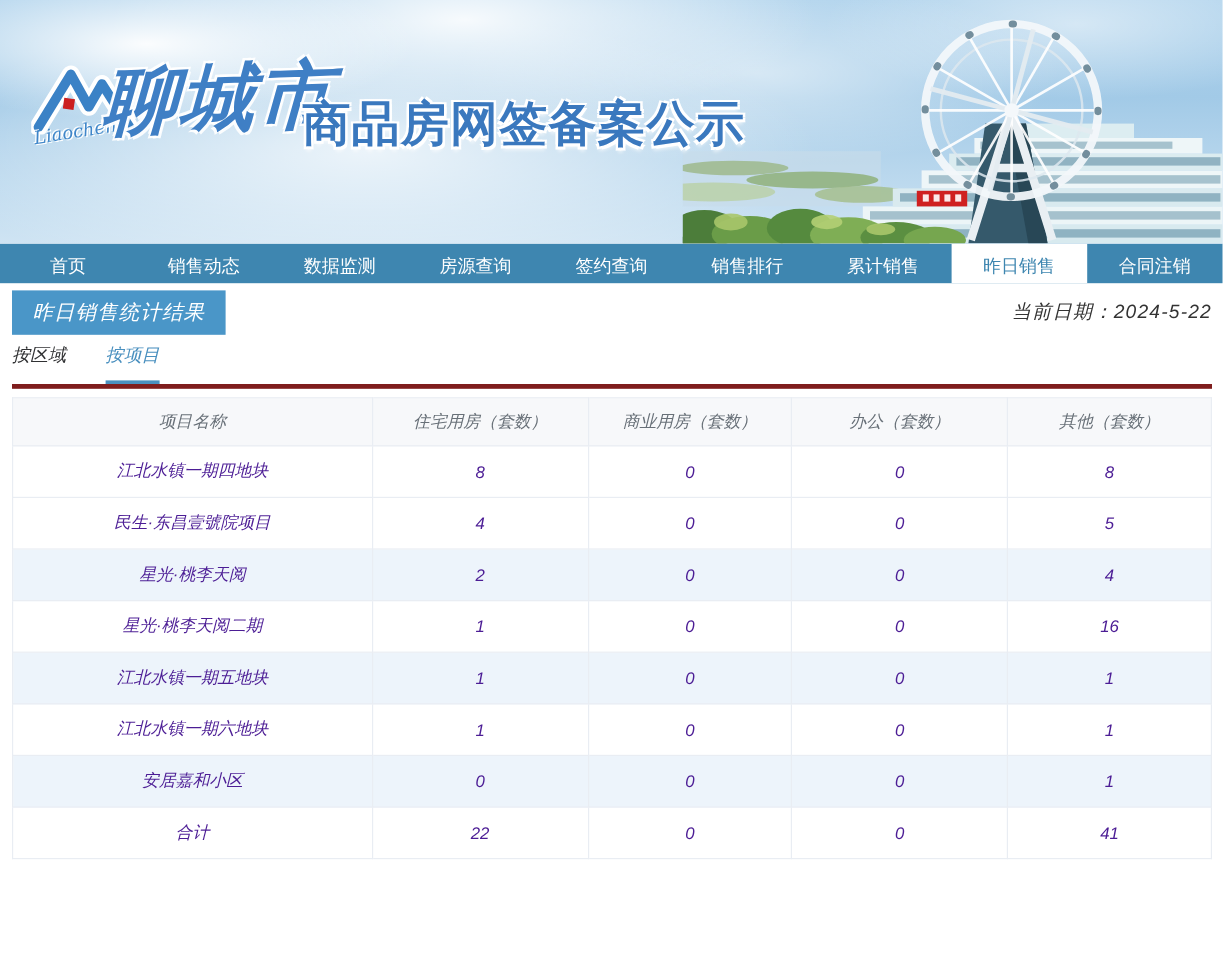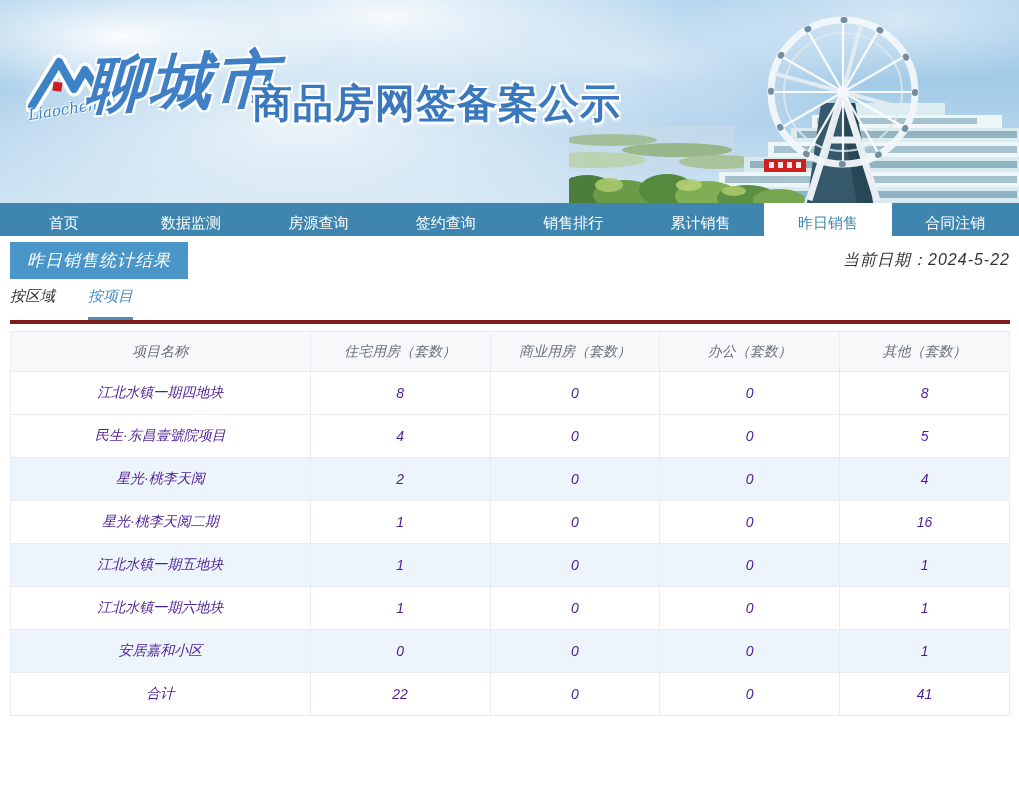--- a/index.html
+++ b/index.html
@@ -142,20 +142,21 @@
         <rect x="27" y="34" width="9" height="9" fill="#cc1f1f" transform="rotate(8 31 38)"></rect>
       </svg>
       <span class="logo-script">Liaocheng</span>
     </div>
     <span class="brand-calligraphy">聊城市</span>
     <span class="brand-title">商品房网签备案公示</span>
   </div>
 
   <div class="nav" id="nav">
       <div class="nav-item">首页</div>
+      <div class="nav-item">销售动态</div>
       <div class="nav-item">数据监测</div>
       <div class="nav-item">房源查询</div>
       <div class="nav-item">签约查询</div>
       <div class="nav-item">销售排行</div>
       <div class="nav-item">累计销售</div>
       <div class="nav-item active">昨日销售</div>
       <div class="nav-item">合同注销</div>
     </div>
 
   <div class="content">

